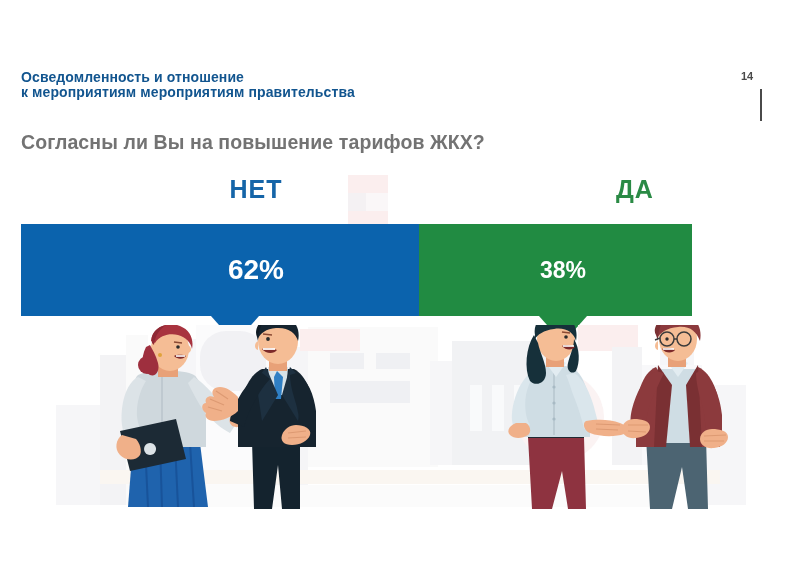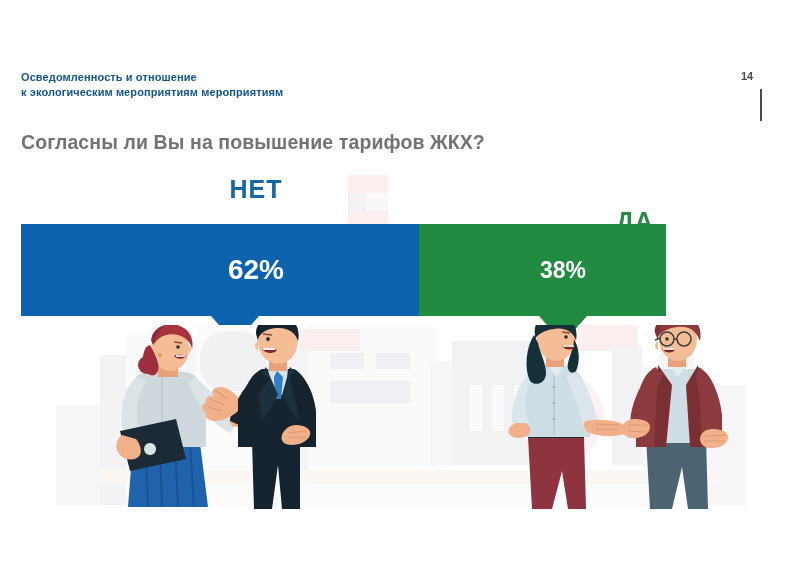--- a/index.html
+++ b/index.html
@@ -17,21 +17,21 @@
   }
 
   
   #slide-header {
     position: absolute;
     left: 21px;
     top: 70px;
     width: 520px;
   }
   #slide-header .hdr-line {
-    font-size: 11px;
+    font-size: 14px;
     font-weight: bold;
     color: #12558f;
     letter-spacing: 0.1px;
     line-height: 15px;
     white-space: nowrap;
   }
 
   #page-number-block {
     position: absolute;
     right: 19px;
@@ -136,46 +136,46 @@
     width: 800px;
     height: 190px;
   }
   #illustration svg { display: block; }
 </style>
 </head>
 <body>
 
 <div id="slide-header">
   <div class="hdr-line">Осведомленность и отношение</div>
-  <div class="hdr-line">к экологическим мероприятиям мероприятиям</div>
+  <div class="hdr-line">к мероприятиям мероприятиям правительства</div>
 </div>
 
 <div id="page-number-block">
   <div class="pnum">14</div>
   <div class="prule"></div>
 </div>
 
 <div id="question-title">Согласны ли Вы на повышение тарифов ЖКХ?</div>
 
 <div id="chart-area">
 
   <div class="bg-faint-building" style="left:348px; top:10px; width:40px; height:18px; background:#fbeeee;"></div>
   <div class="bg-faint-building" style="left:348px; top:28px; width:18px; height:30px; background:#f4f1f3;"></div>
   <div class="bg-faint-building" style="left:366px; top:28px; width:22px; height:30px; background:#faf7f8;"></div>
   <div class="bg-faint-building" style="left:348px; top:46px; width:40px; height:13px; background:#fbeeee;"></div>
 
   <div id="label-no" class="answer-label" style="left: 255.98px; color: rgb(21, 101, 168);">НЕТ</div>
-  <div id="label-yes" class="answer-label" style="left: 634.98px; color: rgb(42, 138, 69); margin-top: 32px;">ДА</div>
+  <div id="label-yes" class="answer-label" style="left: 634.98px; color: rgb(42, 138, 69);">ДА</div>
 
   <div id="bar-row">
     <div id="bar-no" class="bar" style="width: 398px; background: rgb(11, 99, 173);">
       <div id="value-no" class="bar-value" style="left: 234.98px;">62%</div>
       <div id="pointer-no" class="bar-pointer" style="left: 213.98px; border-top-color: rgb(11, 99, 173);"></div>
     </div>
-    <div id="bar-yes" class="bar" style="width: 247px; background: rgb(33, 139, 66);">
+    <div id="bar-yes" class="bar" style="width: 273px; background: rgb(33, 139, 66);">
       <div id="value-yes" class="bar-value" style="left: 144.02px;">38%</div>
       <div id="pointer-yes" class="bar-pointer" style="left: 144.02px; border-top-color: rgb(33, 139, 66);"></div>
     </div>
   </div>
 </div>
 
 <div id="illustration">
 <svg width="800" height="190" viewBox="0 0 800 190" xmlns="http://www.w3.org/2000/svg">
 
   <g opacity="1">

